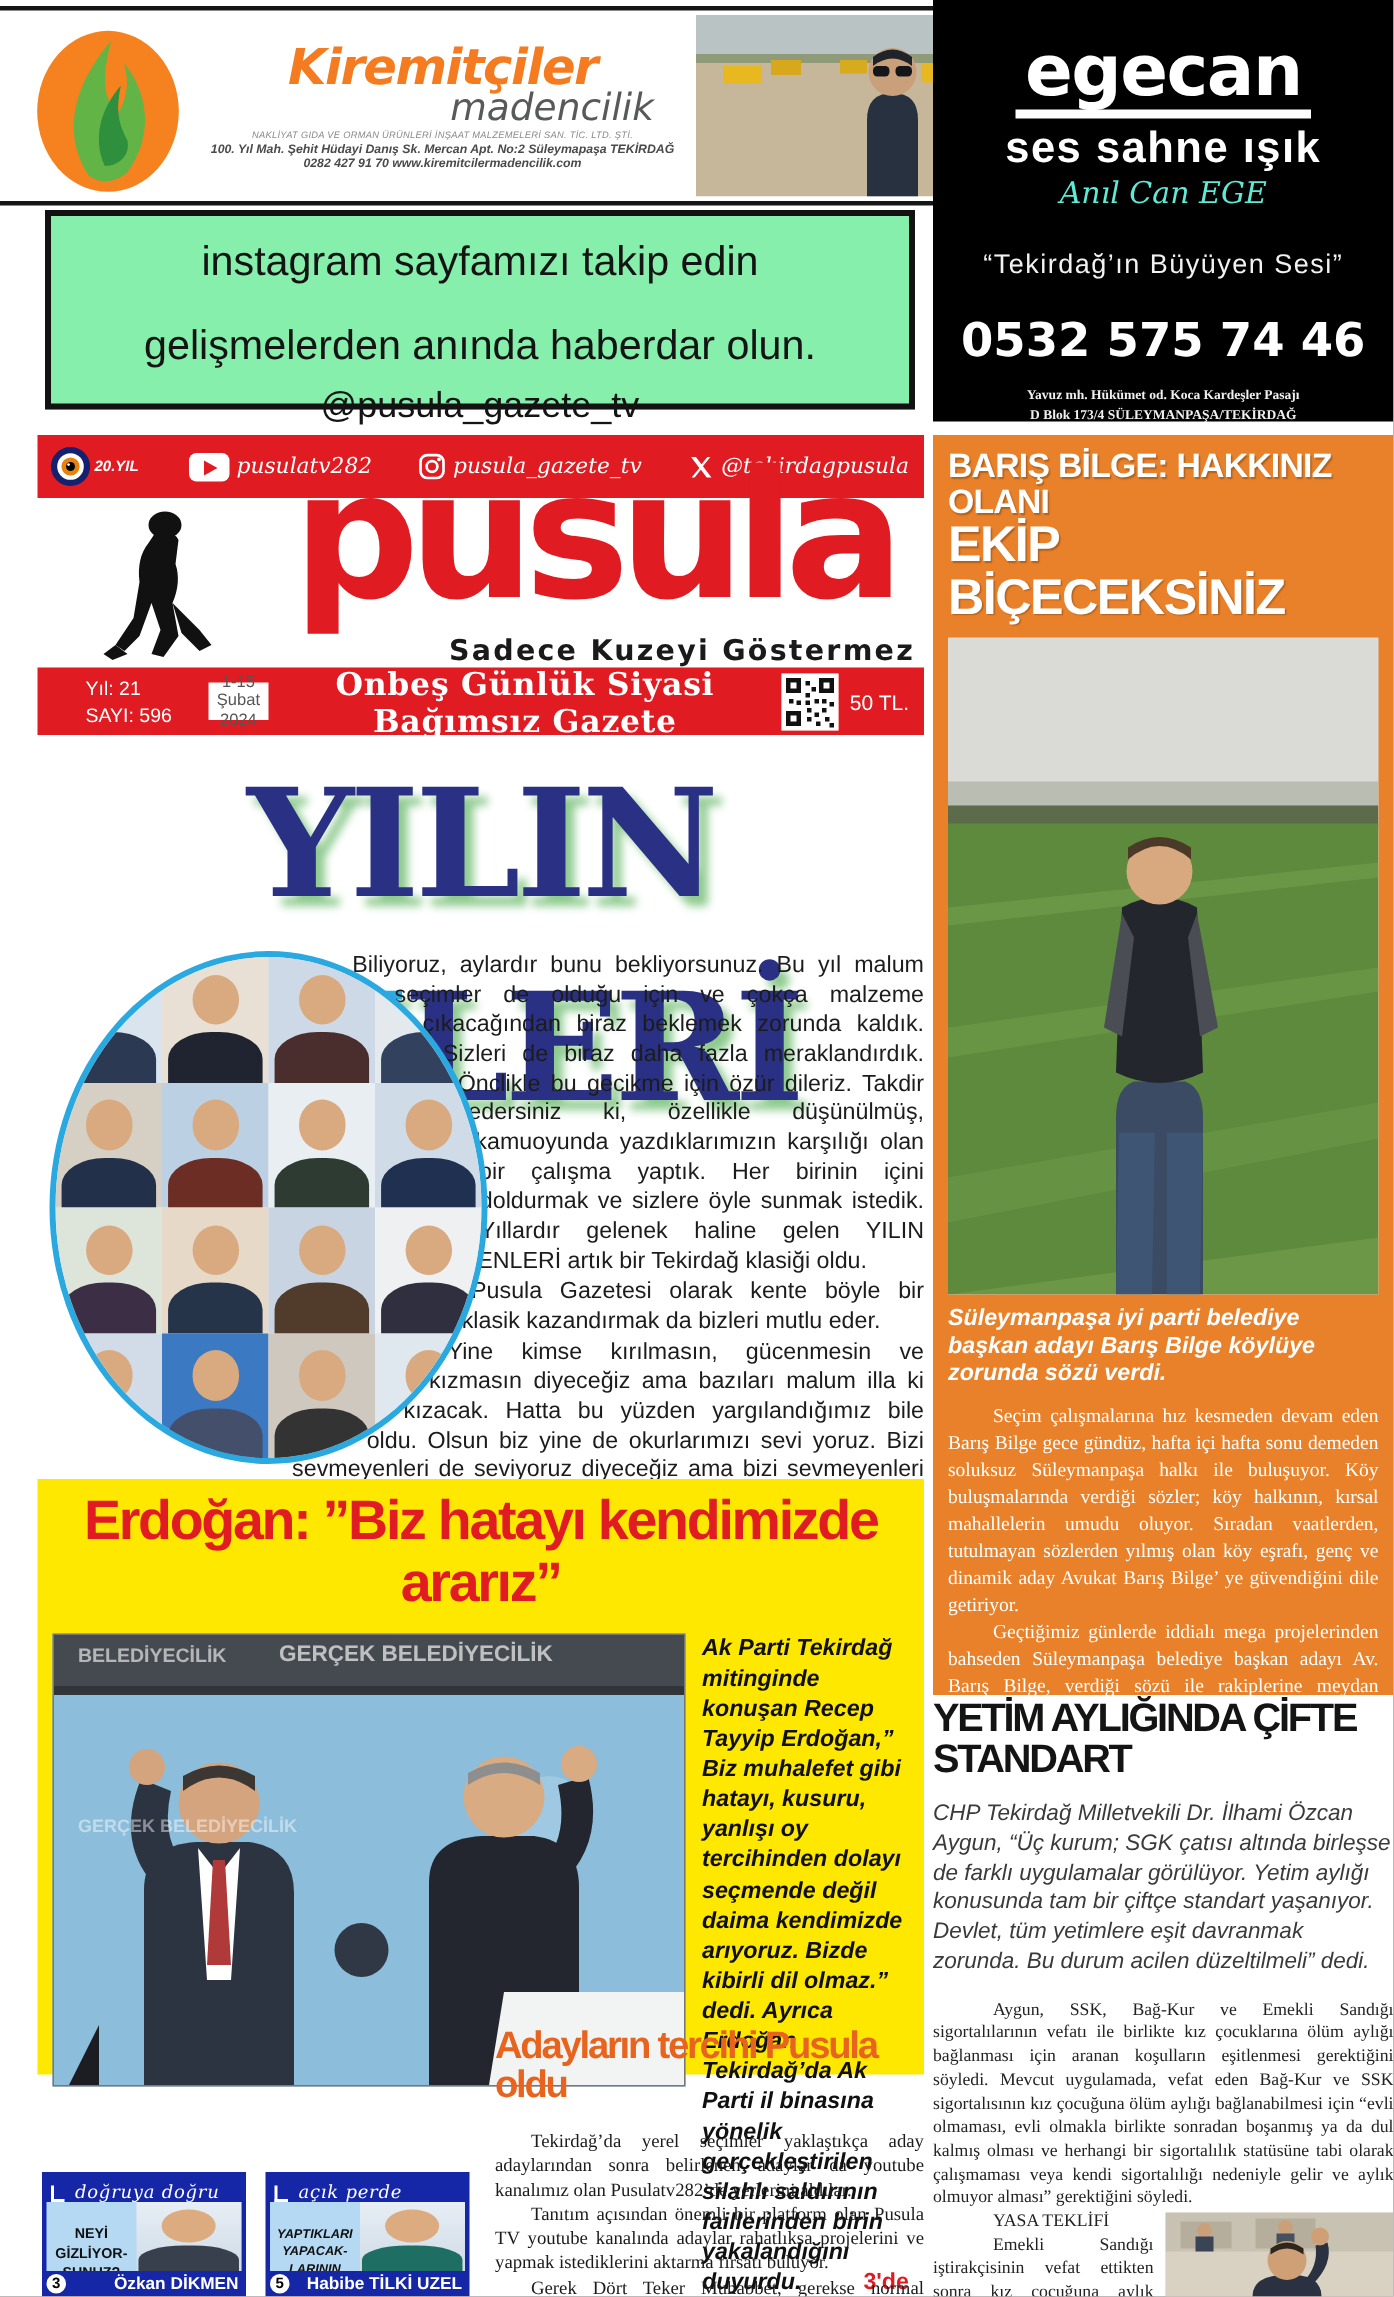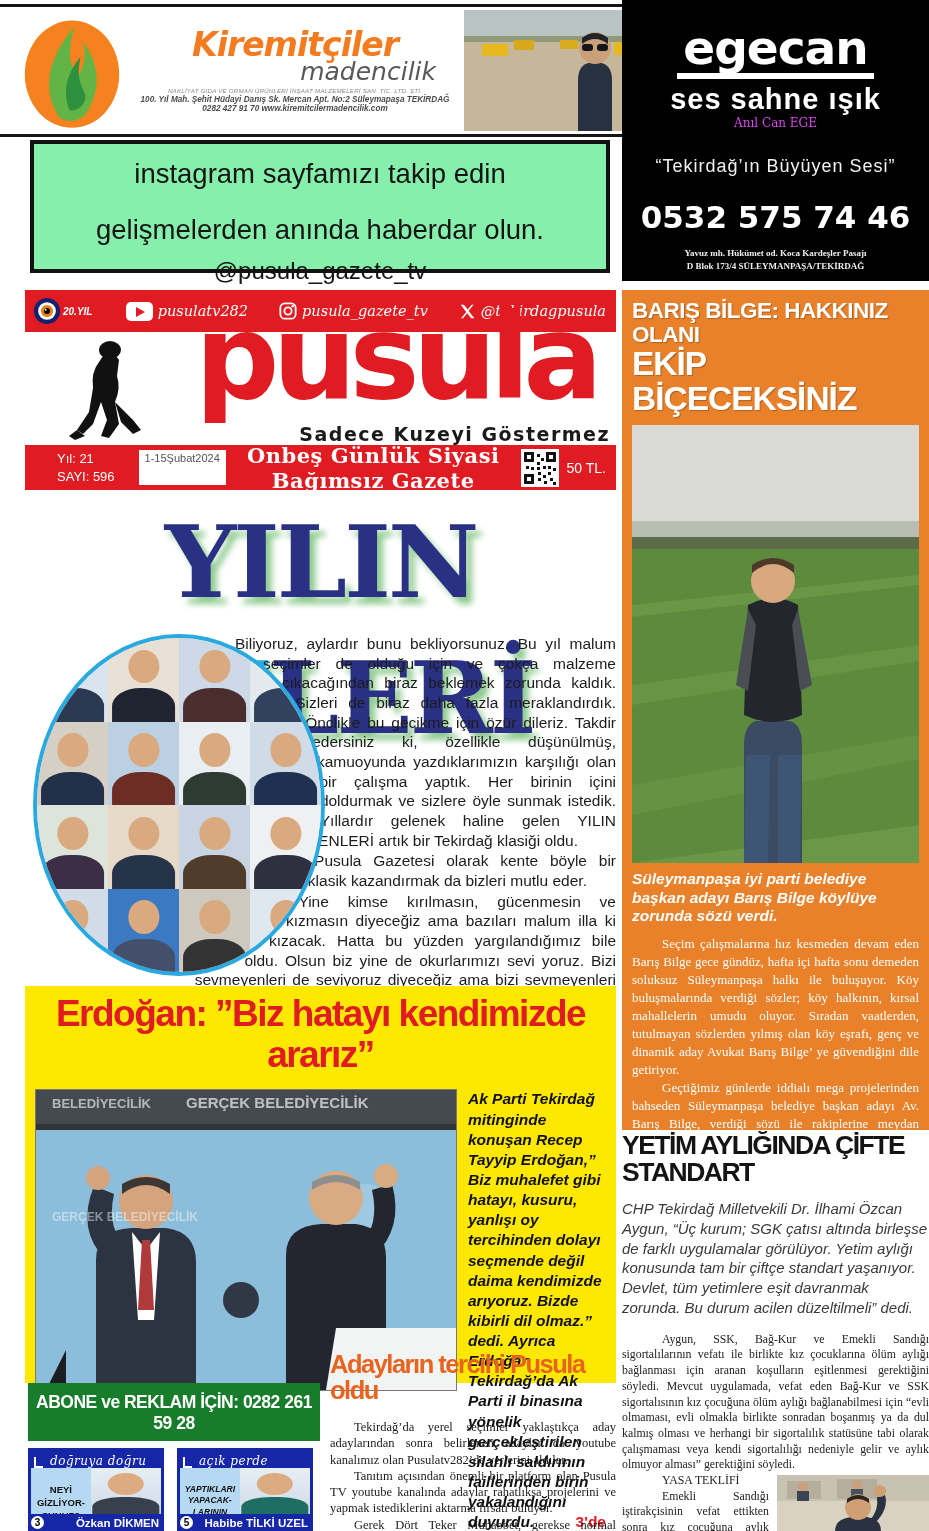--- a/index.html
+++ b/index.html
@@ -17,21 +17,21 @@
   .km-l2{font-size:8.2px;color:#4a4a4a;font-weight:bold;margin-top:2px;}
   .km-l3{font-size:8.2px;color:#4a4a4a;font-weight:bold;}
   .ad-kiremit .photo{width:228px;height:121px;flex:0 0 auto;}
 
   
   .ad-egecan{position:absolute;left:622px;top:0;width:307px;height:281px;background:#000;color:#fff;
     text-align:center;}
   .eg-title{font-size:47px;font-weight:bold;letter-spacing:-1px;display:inline-block;
     border-bottom:6px solid #fff;line-height:.95;margin-top:26px;padding:0 6px 2px 6px;font-family:"DejaVu Sans",sans-serif;}
   .eg-sub{font-size:29px;font-weight:bold;margin-top:4px;letter-spacing:1px;}
-  .eg-person{font-size:12px;color:#d946ef;font-family:"DejaVu Serif",serif;margin-top:0;}
+  .eg-person{font-size:20px;color:#5eead4;font-family:"DejaVu Serif",serif;font-style:italic;margin-top:0;}
   .eg-slogan{font-size:18px;margin-top:26px;letter-spacing:1px;color:#f2f2f2;}
   .eg-phone{font-size:31px;font-weight:bold;margin-top:22px;font-family:"DejaVu Sans",sans-serif;}
   .eg-addr{font-size:9px;font-weight:bold;font-family:"Liberation Serif",serif;margin-top:12px;line-height:1.5;color:#efefef;}
 
   
   .banner-ig{position:absolute;left:30px;top:140px;width:572px;height:125px;background:#86efac;
     border:4px solid #121212;text-align:center;color:#141414;}
   .ig-l{font-size:27.5px;line-height:1.32;margin-top:20px;}
   .ig-l:first-child{margin-top:12px;}
   .ig-h{font-size:24px;margin-top:8px;}
@@ -48,21 +48,21 @@
     border-top:5px solid transparent;border-bottom:5px solid transparent;}
   .mh-mid{position:absolute;left:0;top:42px;right:0;height:113px;background:#fff;}
   .mh-ata{position:absolute;left:38px;top:4px;height:106px;width:95px;}
   .mh-logo{position:absolute;left:150px;right:0;top:-34px;text-align:center;color:#e11b22;
     font-family:"DejaVu Sans",sans-serif;font-weight:bold;font-size:118px;letter-spacing:-7px;line-height:1;z-index:4;}
   .mh-tag{position:absolute;right:6px;bottom:0px;font-size:19px;font-weight:bold;color:#1a1a1a;
     letter-spacing:1.5px;z-index:5;font-family:"DejaVu Sans",sans-serif;}
   .mh-bot{position:absolute;left:0;top:155px;right:0;height:45px;background:#e11b22;display:flex;align-items:center;color:#fff;}
   .mh-yil{margin-left:32px;font-size:13px;line-height:1.35;}
   .mh-date{background:#fff;color:#555;font-size:11px;line-height:1.1;text-align:center;
-    padding:2px 6px;margin-left:24px;height:35px;box-sizing:border-box;display:flex;flex-direction:row;justify-content:center;}
+    padding:2px 6px;margin-left:24px;height:25px;box-sizing:border-box;display:flex;flex-direction:column;justify-content:center;}
   .mh-subtitle{flex:1;text-align:center;font-size:21px;font-weight:bold;font-family:"DejaVu Serif",serif;letter-spacing:.5px;}
   .mh-qr{width:38px;height:38px;background:#fff;flex:0 0 auto;}
   .mh-price{font-size:14px;margin:0 10px 0 8px;}
 
   
   .hl-yilin{position:absolute;left:25px;top:494px;width:591px;height:136px;text-align:center;
     font-family:"DejaVu Serif",serif;font-weight:bold;font-size:100px;line-height:136px;letter-spacing:-3px;
     color:#2a3185;text-shadow:6px 7px 6px #8fcb90;}
   .hl-yilin .acc{color:#2aabe2;}
 
@@ -371,21 +371,20 @@
           <circle cx="205" cy="210" r="18" fill="#2f3844"></circle>
         </svg>
         <span class="ph-label" style="left:16px;top:6px;font-size:13px;color:rgba(255,255,255,.6);">BELEDİYECİLİK</span>
         <span class="ph-label" style="left:150px;top:4px;font-size:15px;color:rgba(255,255,255,.65);">GERÇEK BELEDİYECİLİK</span>
         <span class="ph-label" style="left:16px;top:120px;font-size:12px;color:rgba(255,255,255,.45);">GERÇEK BELEDİYECİLİK</span>
       </div>
       <div class="erd-body"><span>Ak Parti Tekirdağ mitinginde konuşan Recep Tayyip Erdoğan,” Biz muhalefet gibi hatayı, kusuru, yanlışı oy tercihinden dolayı seçmende değil daima kendimizde arıyoruz. Bizde kibirli dil olmaz.” dedi. Ayrıca Erdoğan Tekirdağ’da Ak Parti il binasına yönelik gerçekleştirilen silahlı saldırının faillerinden birin yakalandığını duyurdu. </span><span class="erd-ref">3'de</span></div>
     </div>
   </div>
 
-  <div class="banner-abone">ABONE ve REKLAM İÇİN: 0282 261 59 28</div>
 
   <div class="col-box" style="left:28px;">
     <div class="col-head">
       <span class="col-corner"></span>
       <span>doğruya doğru</span>
     </div>
     <div class="col-mid">
       <div class="col-text">
         <div>NEYİ GİZLİYOR-</div>
         <div>SUNUZ?</div>

